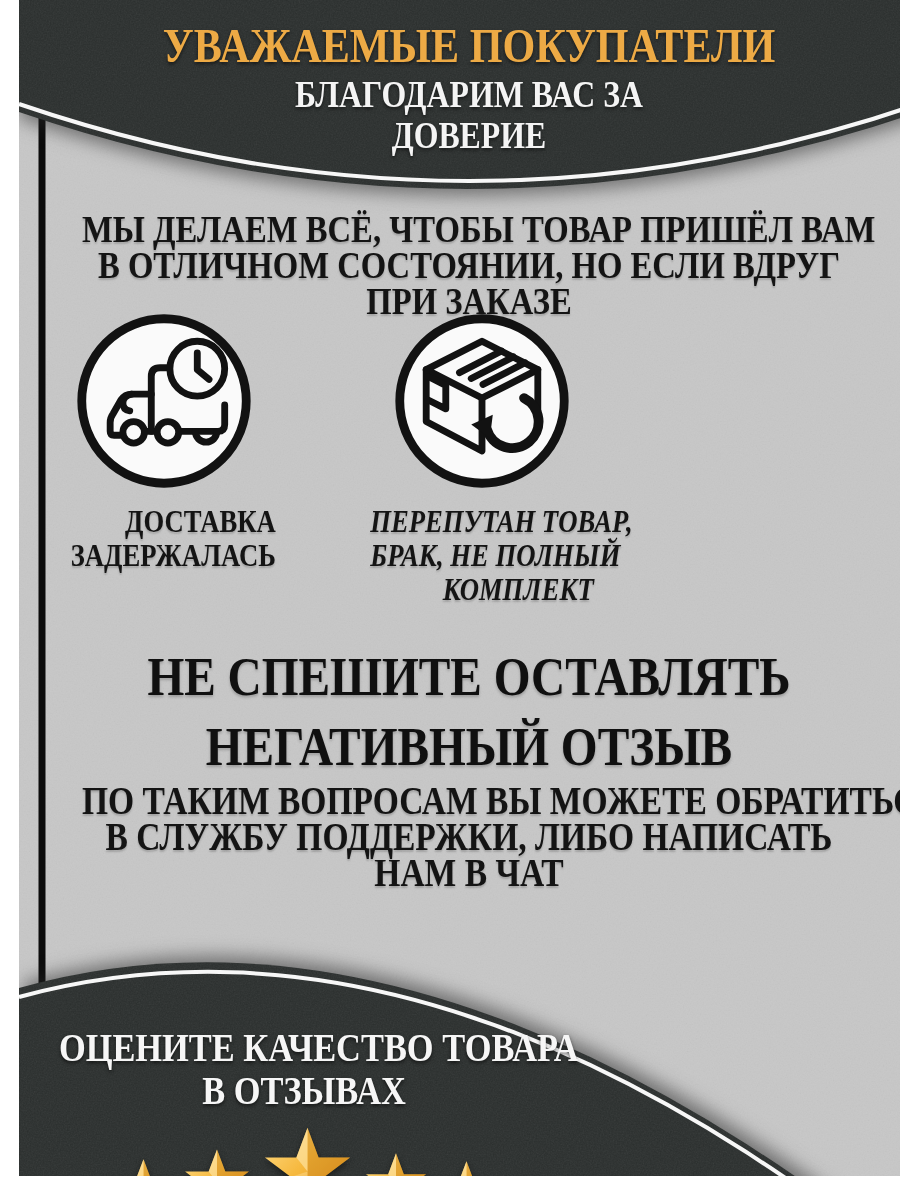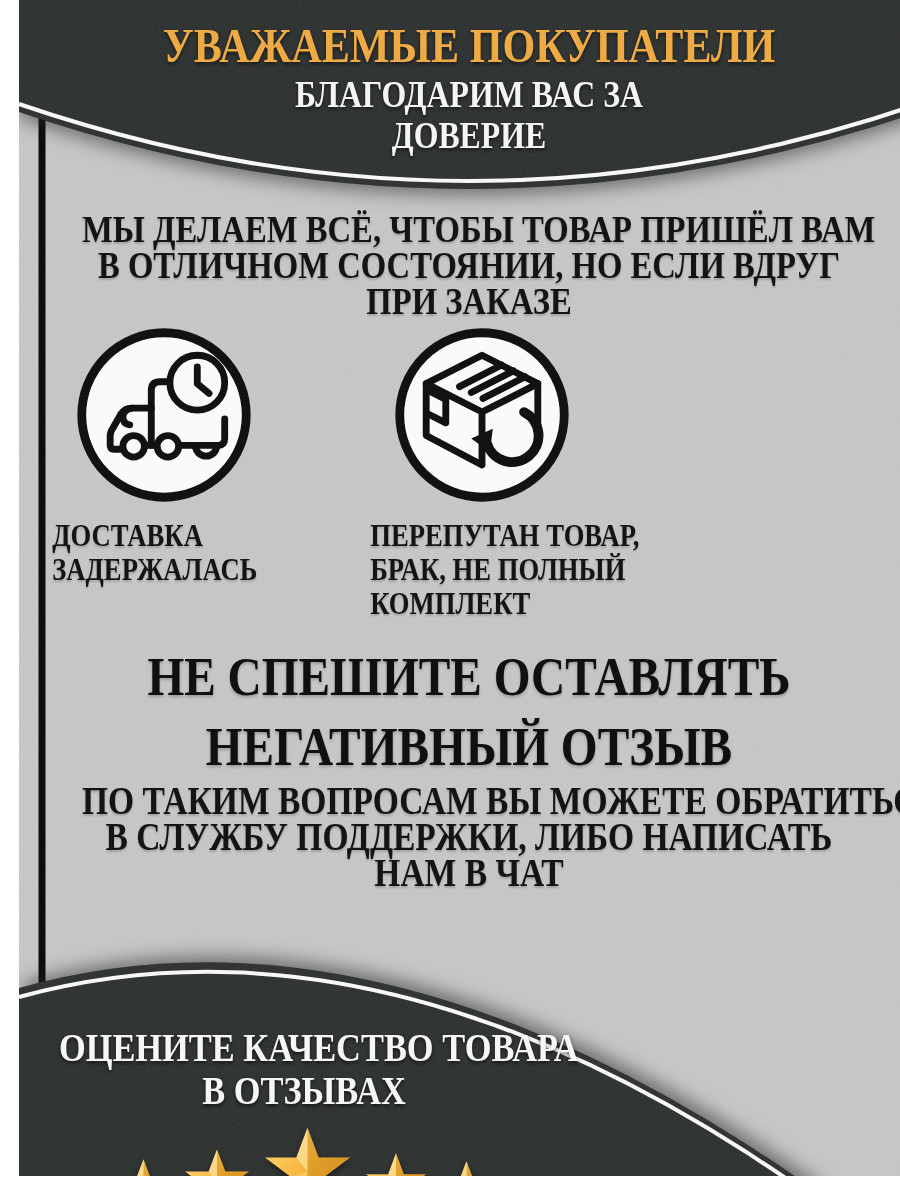--- a/index.html
+++ b/index.html
@@ -20,22 +20,22 @@
     text-shadow:0 2px 4px rgba(0,0,0,0.55);}
   .white-sub{top:74px;font-size:37px;line-height:41px;color:#f4f4f4;
     text-shadow:0 2px 4px rgba(0,0,0,0.55);}
   .intro{top:211px;font-size:38px;line-height:36px;color:#141414;
     text-shadow:0 2px 2px rgba(0,0,0,0.18);}
   .headline{top:642px;font-size:55px;line-height:70px;color:#101010;
     text-shadow:0 2px 3px rgba(0,0,0,0.22);}
   .support{top:783px;font-size:39px;line-height:36px;color:#141414;
     text-shadow:0 2px 2px rgba(0,0,0,0.18);}
   .features{position:absolute;top:0;left:0;width:900px;height:620px;z-index:3;}
-  .feature{position:absolute;top:322px;width:260px;text-align:left;}
-  .f1{left:15px;} .f2{left:333px;} .f3{left:630px;}
+  .feature{position:absolute;top:308px;width:260px;text-align:right;}
+  .f1{left:15px;} .f2{left:333px;font-style:italic;} .f3{left:630px;}
   .feature svg.icon{display:block;margin:0 auto;}
   .flabel{
     margin-top:11px;font-weight:bold;font-size:31px;line-height:34px;
     color:#141414;transform:scaleX(0.86);transform-origin:50% 0;
     text-shadow:0 2px 2px rgba(0,0,0,0.18);white-space:nowrap;
   }
   .f3 .flabel{margin-top:16px;}
   .footer-content{
     position:absolute;left:0;top:1026px;width:570px;text-align:center;z-index:3;
   }

